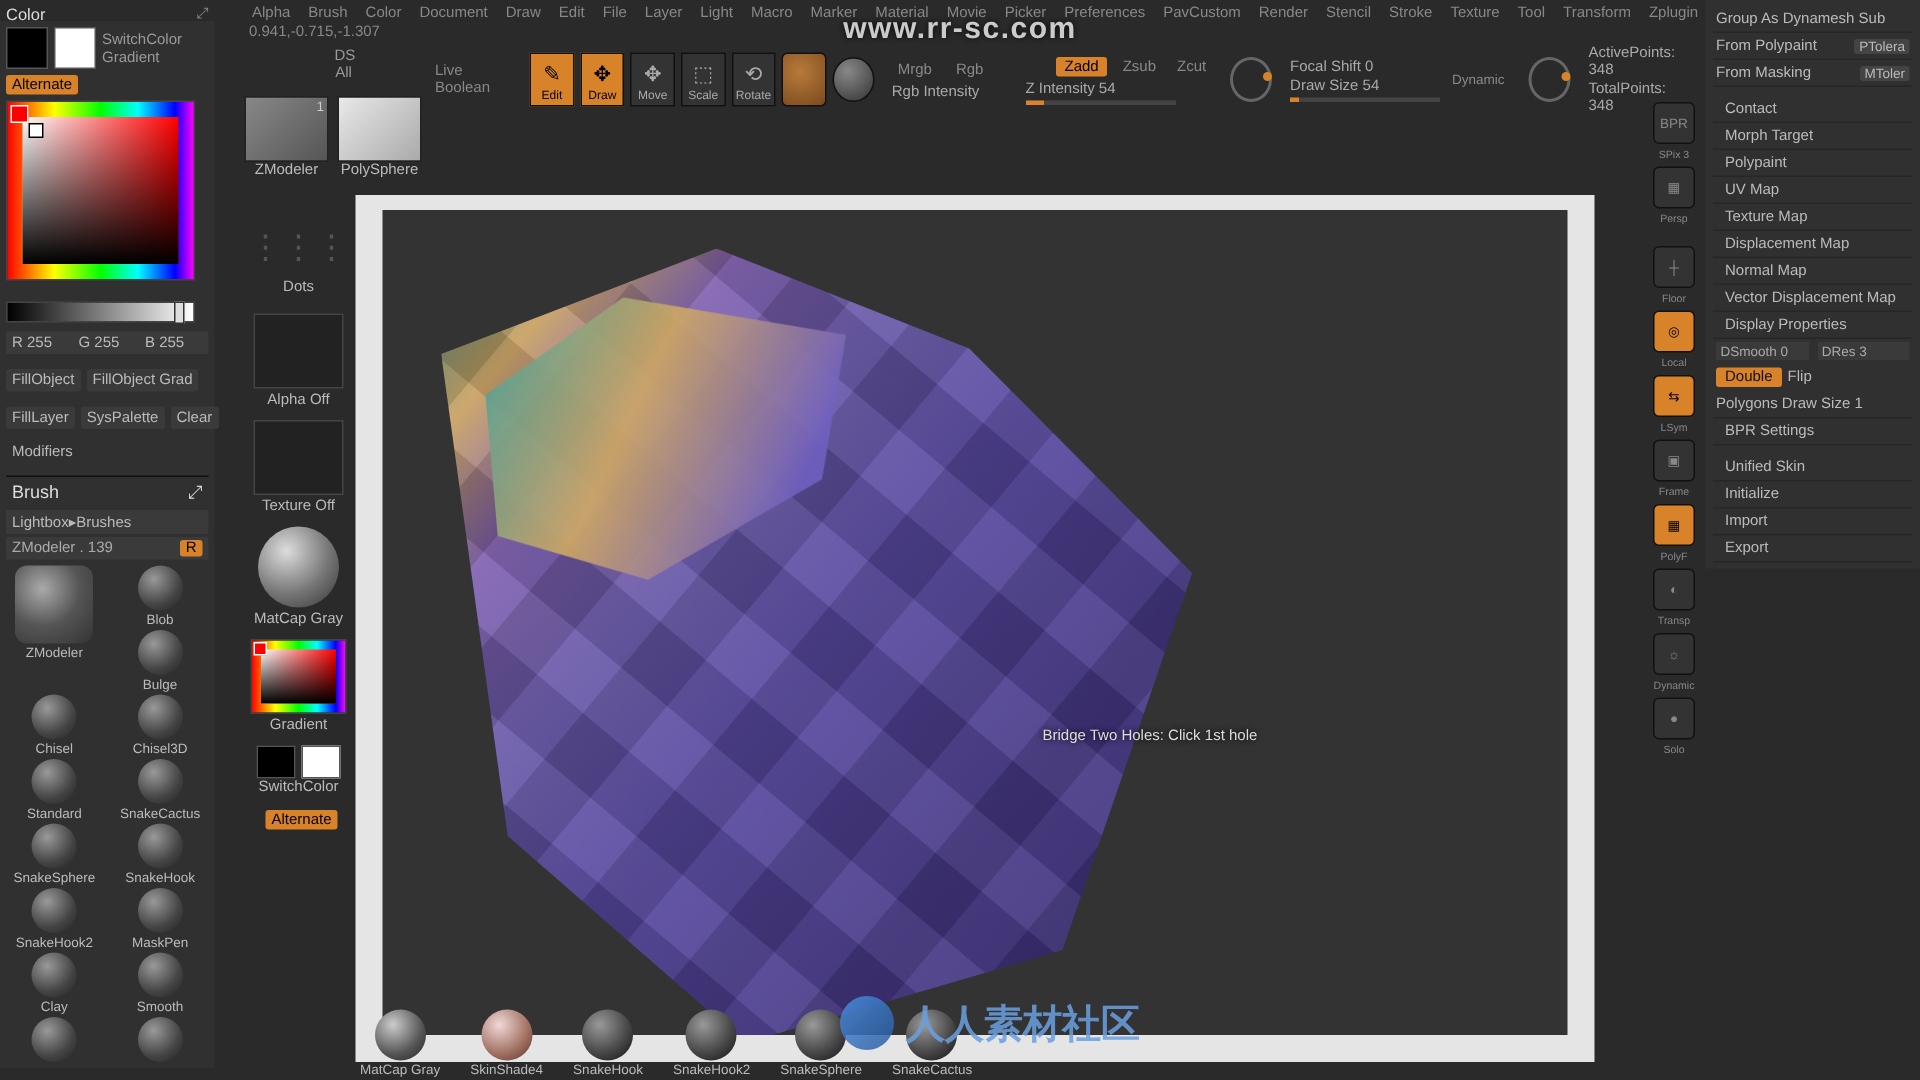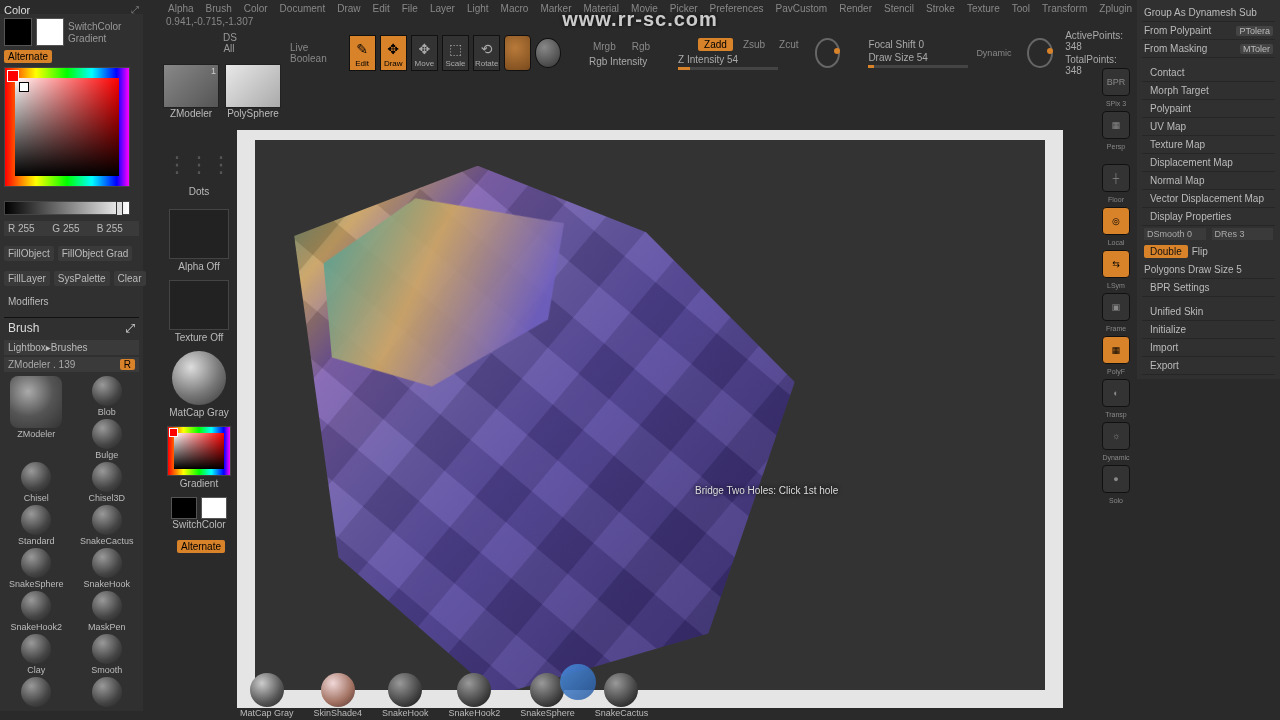--- a/index.html
+++ b/index.html
@@ -79,21 +79,21 @@
 
   
   .top-toolbar { position: absolute; left: 250px; top: 30px; right: 150px; display: flex; align-items: center; gap: 4px; font-size: 10px; }
   .tool-btn { width: 32px; height: 36px; background: #333; border: 1px solid #111; display: flex; flex-direction: column; align-items: center; justify-content: flex-end; padding-bottom: 2px; color: #aaa; font-size: 8px; position: relative; }
   .tool-btn.active { background: #d8822a; color: #000; }
   .tool-btn .icon { font-size: 14px; margin-bottom: 2px; }
   .tool-btn.circle { border-radius: 4px; background: radial-gradient(circle at 40% 35%, #b87a3a, #7a4a1d); }
   .tool-btn.sphere { border-radius: 50%; width:30px; height:30px; background: radial-gradient(circle at 35% 30%, #888, #333); align-self:center; }
   .mode-label { font-size: 10px; color: #888; padding: 2px 4px; }
   .mode-label.active { background: #d8822a; color: #000; border-radius: 2px; padding: 1px 6px; }
-  .slider-group { display: flex; flex-direction: column; gap: 2px; margin-left: 24px; }
+  .slider-group { display: flex; flex-direction: column; gap: 2px; margin-left: 8px; }
   .slider-label { font-size: 10px; color: #aaa; }
   .mini-slider { width: 100px; height: 3px; background: #444; position: relative; }
   .mini-slider .fill { position:absolute; left:0; top:0; bottom:0; background:#d8822a; }
   .dial { width: 30px; height: 30px; border-radius: 50%; border: 2px solid #666; position: relative; margin-left: 8px; }
   .dial::after { content: ""; position: absolute; right: -2px; top: 8px; width: 6px; height: 6px; background: #d8822a; border-radius: 50%; }
   .stats { display: flex; flex-direction: column; font-size: 10px; color: #aaa; margin-left: 8px; gap: 2px; }
   .coord { position: absolute; left: 166px; top: 16px; font-size: 10px; color: #888; }
   .live-boolean { font-size: 10px; color: #888; margin-right: 6px; margin-left: 40px; }
 
   
@@ -474,25 +474,26 @@
   <div class="row sub">Vector Displacement Map</div>
   <div class="row sub">Display Properties</div>
   <div class="slider-row">
     <span>DSmooth 0</span>
     <span>DRes 3</span>
   </div>
   <div class="row" style="border:none;">
     <span class="orange-tag">Double</span>
     <span style="flex:1;">Flip</span>
   </div>
-  <div class="row">Polygons Draw Size 5</div>
+  <div class="row">Polygons Draw Size 1</div>
   <div class="row sub">BPR Settings</div>
   <div style="height:6px;"></div>
   <div class="row sub">Unified Skin</div>
   <div class="row sub">Initialize</div>
   <div class="row sub">Import</div>
   <div class="row sub">Export</div>
 </div>
 
 <div class="watermark-url">www.rr-sc.com</div>
 <div class="bottom-logo">
     <div class="ico"></div>
+    <span>人人素材社区</span>
   </div>
 
 </body></html>

